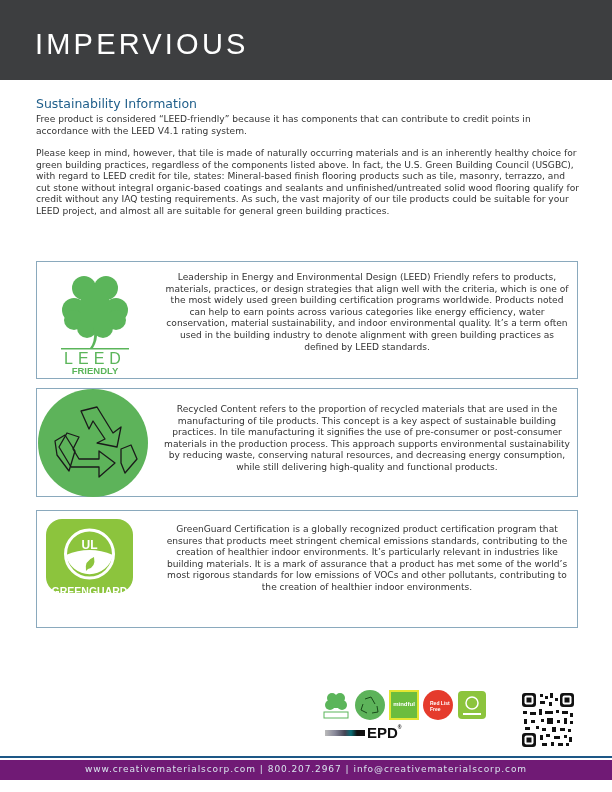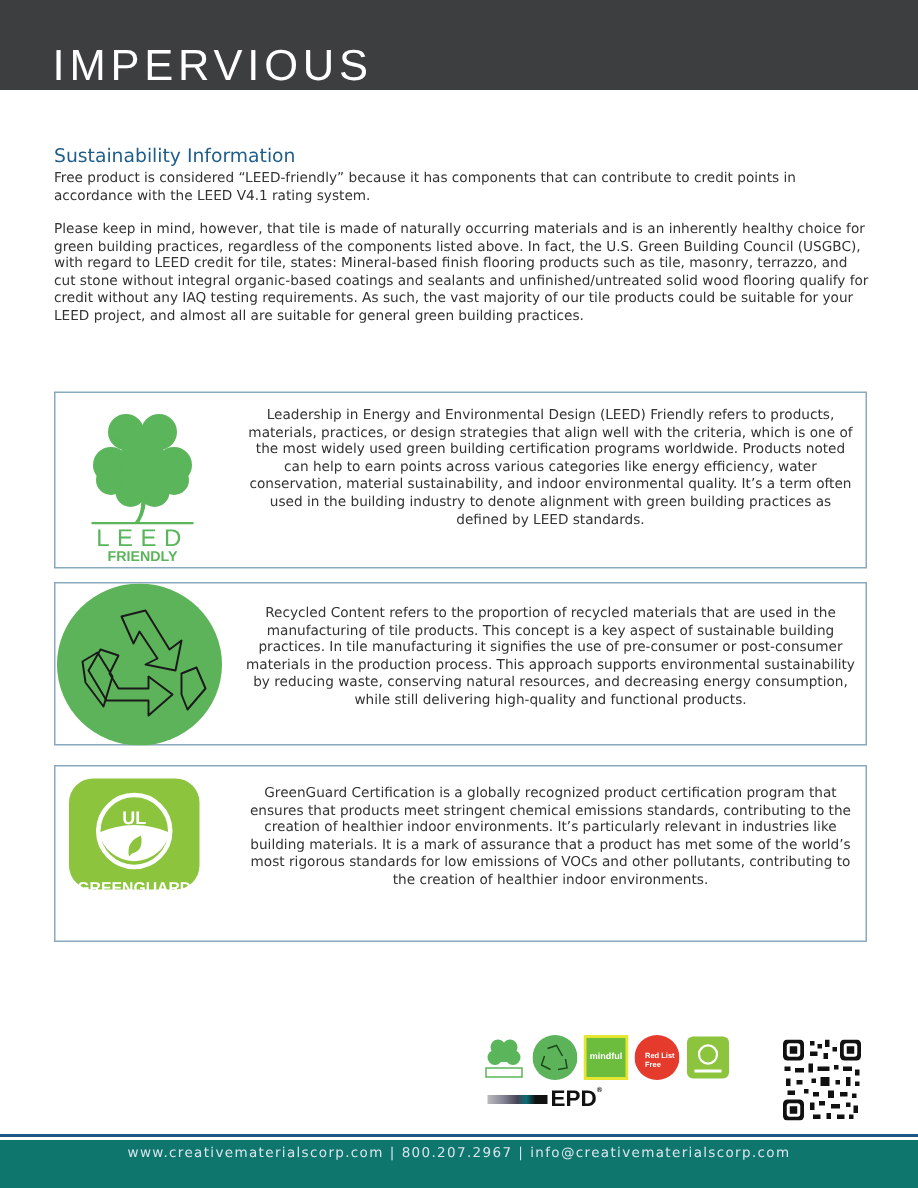--- a/index.html
+++ b/index.html
@@ -1,19 +1,19 @@
 <!DOCTYPE html>
 <html><head>
 <meta charset="utf-8">
 <style>
   * { box-sizing: border-box; margin: 0; padding: 0; }
   html, body { width: 612px; height: 792px; background: #ffffff; overflow: hidden; }
   body { position: relative; font-family: "DejaVu Sans", sans-serif; color: #222; }
 
-  .header { position: absolute; left: 0; top: 0; width: 612px; height: 60px; background: #3d3e40; }
+  .header { position: absolute; left: 0; top: 0; width: 612px; height: 80px; background: #3d3e40; }
   .brand { position: absolute; left: 35px; top: 28px; font-family: "Liberation Sans", sans-serif; font-weight: 300; font-size: 29px; letter-spacing: 3.2px; color: #ffffff; }
   .corp { position: absolute; left: 462px; top: 16px; font-family: "Liberation Sans", sans-serif; font-weight: bold; color: #fff; font-size: 17px; line-height: 14px; }
   .corp span { display: block; }
   .corp .l2 { padding-left: 27px; }
 
   .section-title { position: absolute; left: 36px; top: 96px; font-size: 12.5px; color: #1f5e8a; font-family: "DejaVu Sans", sans-serif; }
   .para { position: absolute; left: 36px; font-size: 9.1px; line-height: 11.6px; color: #333; width: 545px; }
   .p1 { top: 114px; }
   .p2 { top: 148px; }
 
@@ -34,21 +34,21 @@
   .badges { position: absolute; left: 321px; top: 690px; height: 30px; display: flex; gap: 4px; align-items: center; }
   .badge { width: 30px; height: 30px; }
   .epd { position: absolute; left: 325px; top: 724px; display: flex; align-items: center; }
   .epd-bar { width: 40px; height: 6px; background: linear-gradient(to right, #bbb 0%, #889 25%, #445 50%, #0a6d74 65%, #111 80%); }
   .epd-text { font-family: "Liberation Sans", sans-serif; font-weight: bold; font-size: 15px; color: #111; margin-left: 2px; }
   .epd-text sup { font-size: 5px; vertical-align: top; }
 
   .qr { position: absolute; left: 522px; top: 693px; width: 52px; height: 54px; }
 
   .footer-line { position: absolute; left: 0; top: 756px; width: 612px; height: 2px; background: #1d5786; }
-  .footer { position: absolute; left: 0; top: 760px; width: 612px; height: 32px; background: #0f766e; }
+  .footer { position: absolute; left: 0; top: 760px; width: 612px; height: 20px; background: #701a75; }
   .footer-text { position: absolute; left: 0; top: 4px; width: 612px; text-align: center; font-family: "DejaVu Sans", sans-serif; font-size: 9px; letter-spacing: 0.9px; color: #d9e4ee; }
   .sep { color: #d9e4ee; padding: 0 4px; }
 </style>
 </head>
 <body>
 
 <div class="header">
   <div class="brand">IMPERVIOUS</div>
 </div>
 

